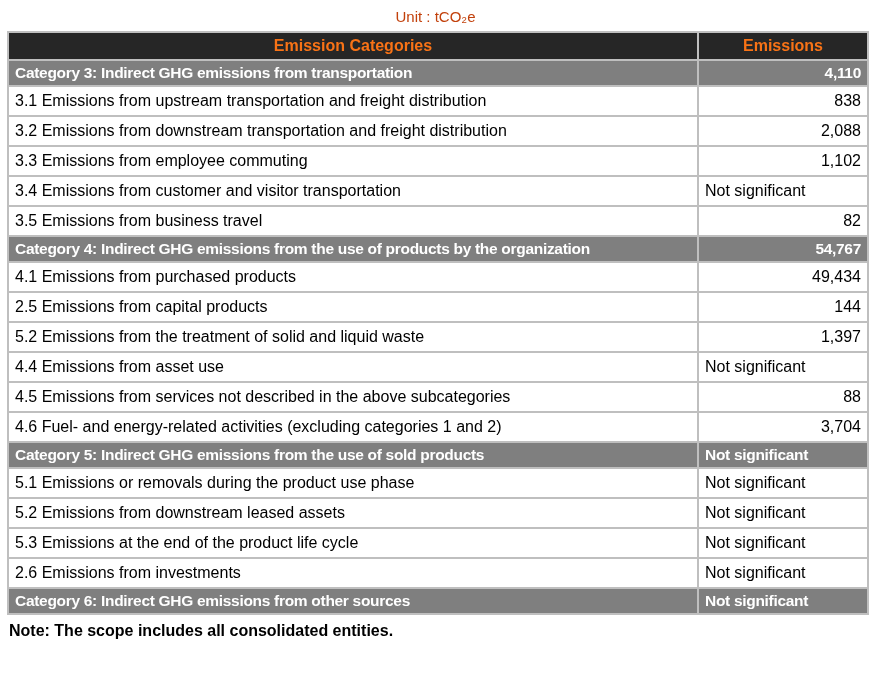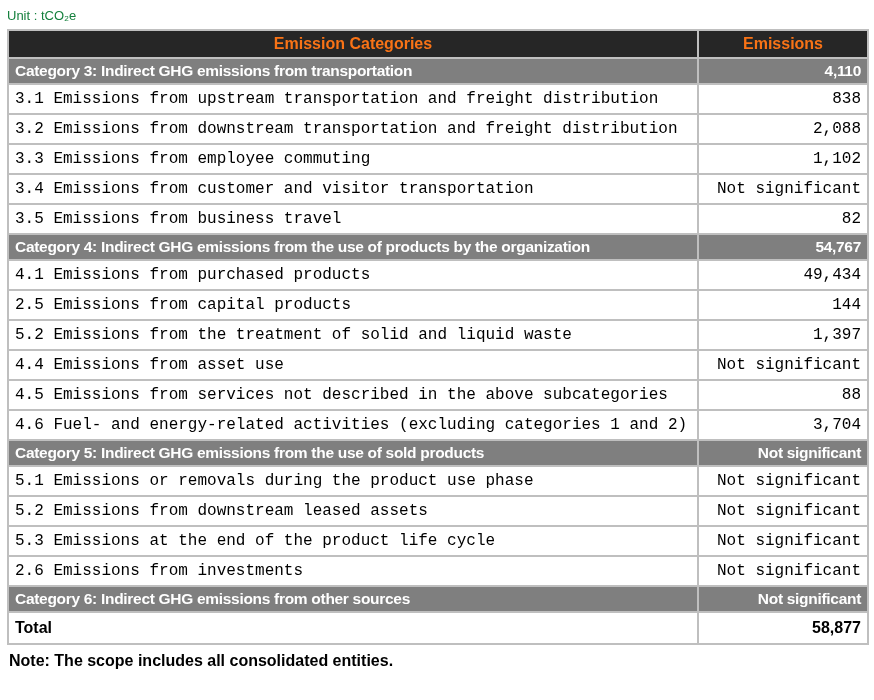--- a/index.html
+++ b/index.html
@@ -6,24 +6,24 @@
   html, body {
     margin: 0; padding: 0;
     width: 874px; height: 700px;
     background: #ffffff;
     font-family: "Liberation Sans", "DejaVu Sans", sans-serif;
     color: #000000;
   }
   .page { padding: 6px 7px 0 7px; }
 
   .unit-line {
-    text-align: left;
-    font-size: 13px;
+    text-align: center;
+    font-size: 15px;
     padding: 2px 3px 6px 0;
-    color: #15803d;
+    color: #c2410c;
   }
 
   table.emissions {
     width: 860px;
     border-collapse: collapse;
     border: 2px solid #7f7f7f;
     table-layout: fixed;
   }
   th, td {
     border: 2px solid #bfbfbf;
@@ -52,35 +52,34 @@
     padding: 3px 6px;
     height: 26px;
   }
 
   tr.item-row td {
     background: #ffffff;
     color: #000000;
     font-size: 16px;
     padding: 5px 6px;
     height: 16px;
-    font-family: Liberation Mono, monospace;
   }
 
   tr.total-row td {
     background: #ffffff;
     color: #000000;
     font-weight: bold;
     font-size: 16px;
     padding: 5px 6px;
     height: 32px;
   }
 
   td.cell-label { text-align: left; }
   td.cell-value { text-align: right; padding-right: 9px; margin-left: 8px; }
-  td.cell-value.center { text-align: right; padding-right: 6px; }
+  td.cell-value.center { text-align: left; padding-right: 6px; }
 
   .note-line {
     font-size: 16px;
     font-weight: bold;
     padding: 7px 0 0 2px;
     color: #000000;
   }
 </style>
 </head>
 <body>
@@ -170,22 +169,18 @@
           <td class="cell-value center">Not significant</td>
         </tr>
         <tr class="item-row">
           <td class="cell-label">2.6 Emissions from investments</td>
           <td class="cell-value center">Not significant</td>
         </tr>
         <tr class="category-row">
           <td class="cell-label">Category 6: Indirect GHG emissions from other sources</td>
           <td class="cell-value center">Not significant</td>
         </tr>
-        <tr class="total-row">
-          <td class="cell-label">Total</td>
-          <td class="cell-value">58,877</td>
-        </tr>
       </tbody>
   </table>
 
   <div class="note-line">Note: The scope includes all consolidated entities.</div>
 
 </div>
 
 </body></html>

